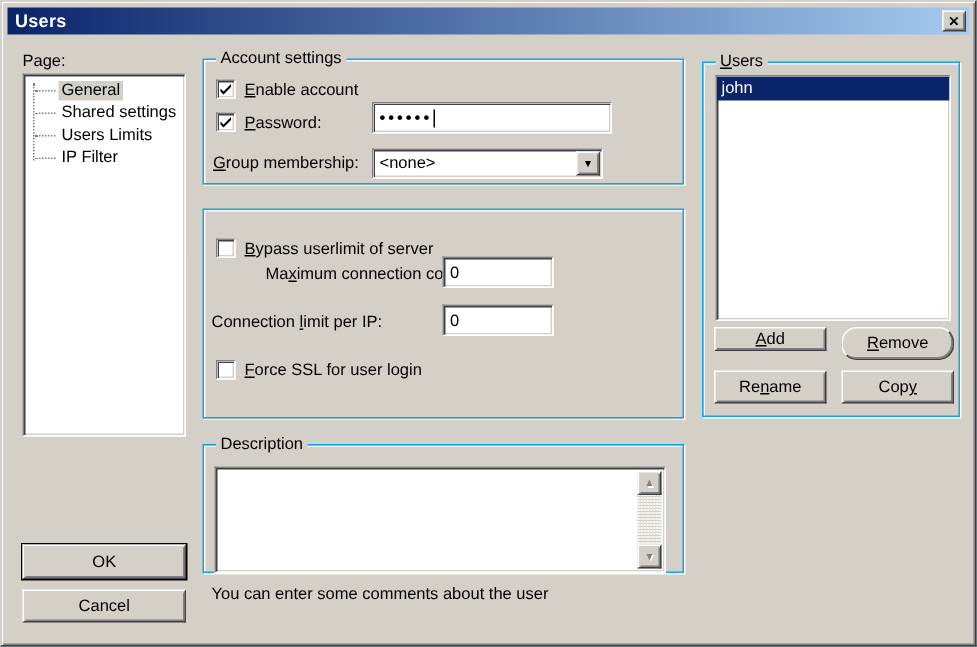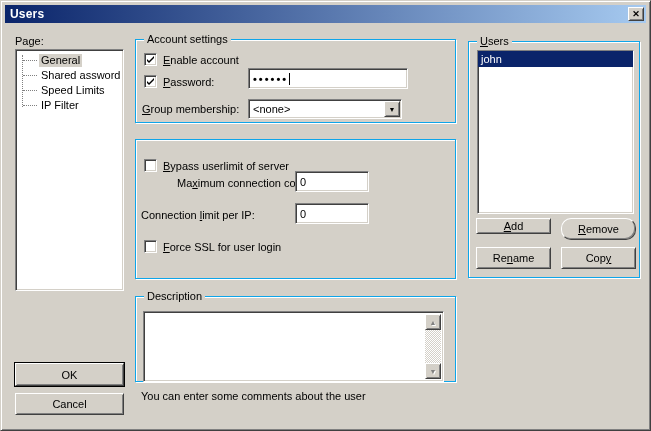--- a/index.html
+++ b/index.html
@@ -129,25 +129,25 @@
 
   <div class="page-tree sunken">
     <div class="tree-inner">
       <div class="tree-vline"></div>
       <div class="tree-item">
         <span class="tree-h"></span>
         <span class="tree-label selected">General</span>
       </div>
       <div class="tree-item">
         <span class="tree-h"></span>
-        <span class="tree-label">Shared assword</span>
-      </div>
-      <div class="tree-item">
-        <span class="tree-h"></span>
-        <span class="tree-label">Speed Limits</span>
+        <span class="tree-label">Shared settings</span>
+      </div>
+      <div class="tree-item">
+        <span class="tree-h"></span>
+        <span class="tree-label">Users Limits</span>
       </div>
       <div class="tree-item">
         <span class="tree-h"></span>
         <span class="tree-label">IP Filter</span>
       </div>
     </div>
   </div>
 
   <div class="btn default" style="left:14px; top:362px; width:109px; height:23px;">
     <span>OK</span>

